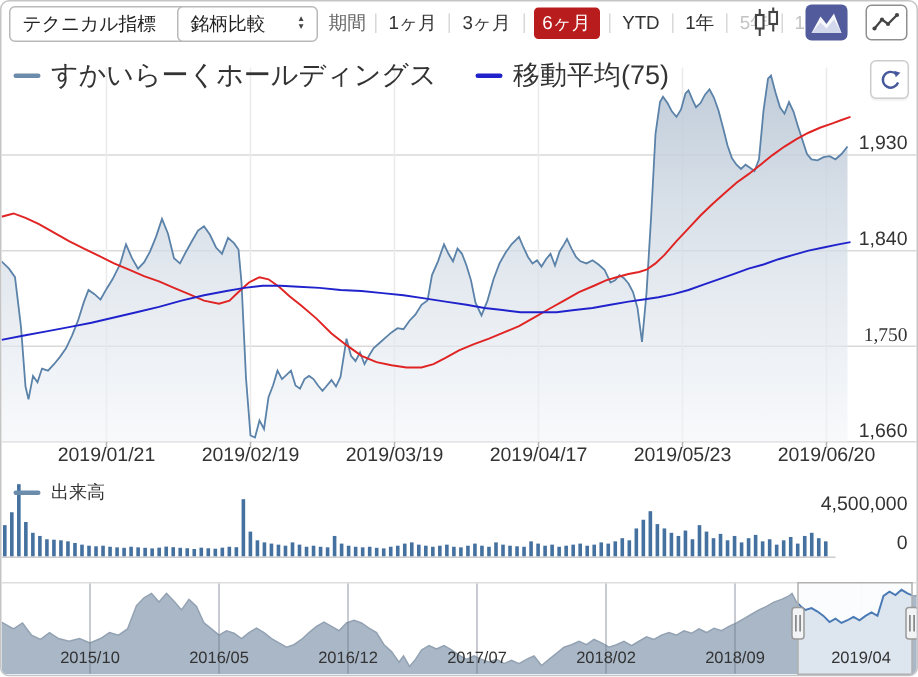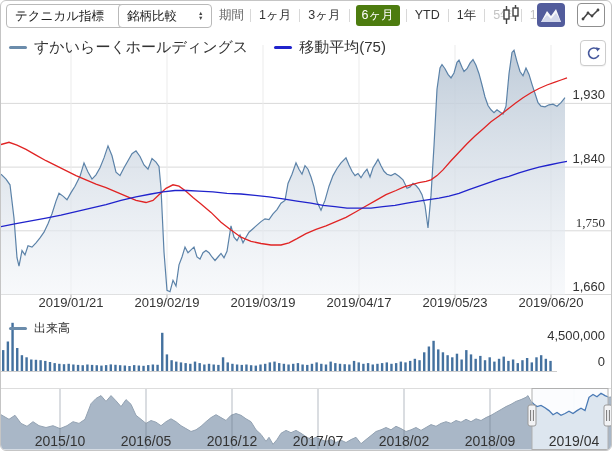--- a/index.html
+++ b/index.html
@@ -15,28 +15,28 @@
   .plabel{font-size:12.5px;color:#666;}
   .pitem{font-size:12.5px;color:#333;padding:2px 2px;cursor:pointer;white-space:nowrap;}
   .pitem.selected{color:#fff;border-radius:3px;padding:2px 6px;}
   .pitem.disabled{color:#c3c3c3;}
   .psep{width:1px;height:13px;background:#d8d8d8;margin:0 6px;}
   .icons{position:absolute;right:6px;top:2px;display:flex;gap:12px;align-items:center;}
   .icon-btn{width:28px;height:24px;display:flex;align-items:center;justify-content:center;border-radius:4px;cursor:pointer;}
   .icon-btn.boxed{border:1px solid #8f8f8f;box-sizing:border-box;}
   
   .legend{position:absolute;left:8px;top:37px;display:flex;gap:26px;align-items:center;}
-  .leg-item{display:flex;align-items:center;font-size:15px;color:#333;}
+  .leg-item{display:flex;align-items:center;font-size:18px;color:#333;}
   .leg-mark{width:18px;height:3px;border-radius:2px;margin-right:7px;}
   .refresh-btn{position:absolute;right:5px;top:39px;width:24px;height:24px;border:1px solid #ccc;border-radius:4px;
     background:#fff;display:flex;align-items:center;justify-content:center;cursor:pointer;box-shadow:0 1px 1px rgba(0,0,0,.05);}
   
   .ylabel{position:absolute;right:6px;font-size:13px;color:#333;}
   .xlabel{position:absolute;top:294px;width:84px;text-align:center;font-size:13px;color:#333;}
-  .navlabel{position:absolute;top:432px;width:64px;text-align:center;font-size:14px;color:#333;}
+  .navlabel{position:absolute;top:432px;width:64px;text-align:center;font-size:11px;color:#333;}
   .vol-legend{position:absolute;left:8px;top:319px;display:flex;align-items:center;font-size:12px;color:#333;}
   .vol-label{position:absolute;right:6px;font-size:13px;color:#333;}
   .vl-top{top:327px;} .vl-zero{top:353px;}
 </style>
 </head>
 <body>
 
 <div class="screen">
 
   <svg id="chart-svg" width="612" height="451">
@@ -231,21 +231,21 @@
       </span>
   </div>
 
   <div class="period-row" id="period-row">
     <span class="plabel">期間</span>
     <span class="psep"></span>
   <span class="pitem normal">1ヶ月</span>
       <span class="psep"></span>
       <span class="pitem normal">3ヶ月</span>
       <span class="psep"></span>
-      <span class="pitem selected" style="background: #4d7c0f;">6ヶ月</span>
+      <span class="pitem selected" style="background: #b91c1c;">6ヶ月</span>
       <span class="psep"></span>
       <span class="pitem normal">YTD</span>
       <span class="psep"></span>
       <span class="pitem normal">1年</span>
       <span class="psep"></span>
       <span class="pitem disabled">5年</span>
       <span class="psep"></span>
       <span class="pitem disabled">10年</span>
       <span class="psep"></span>
     </div>

